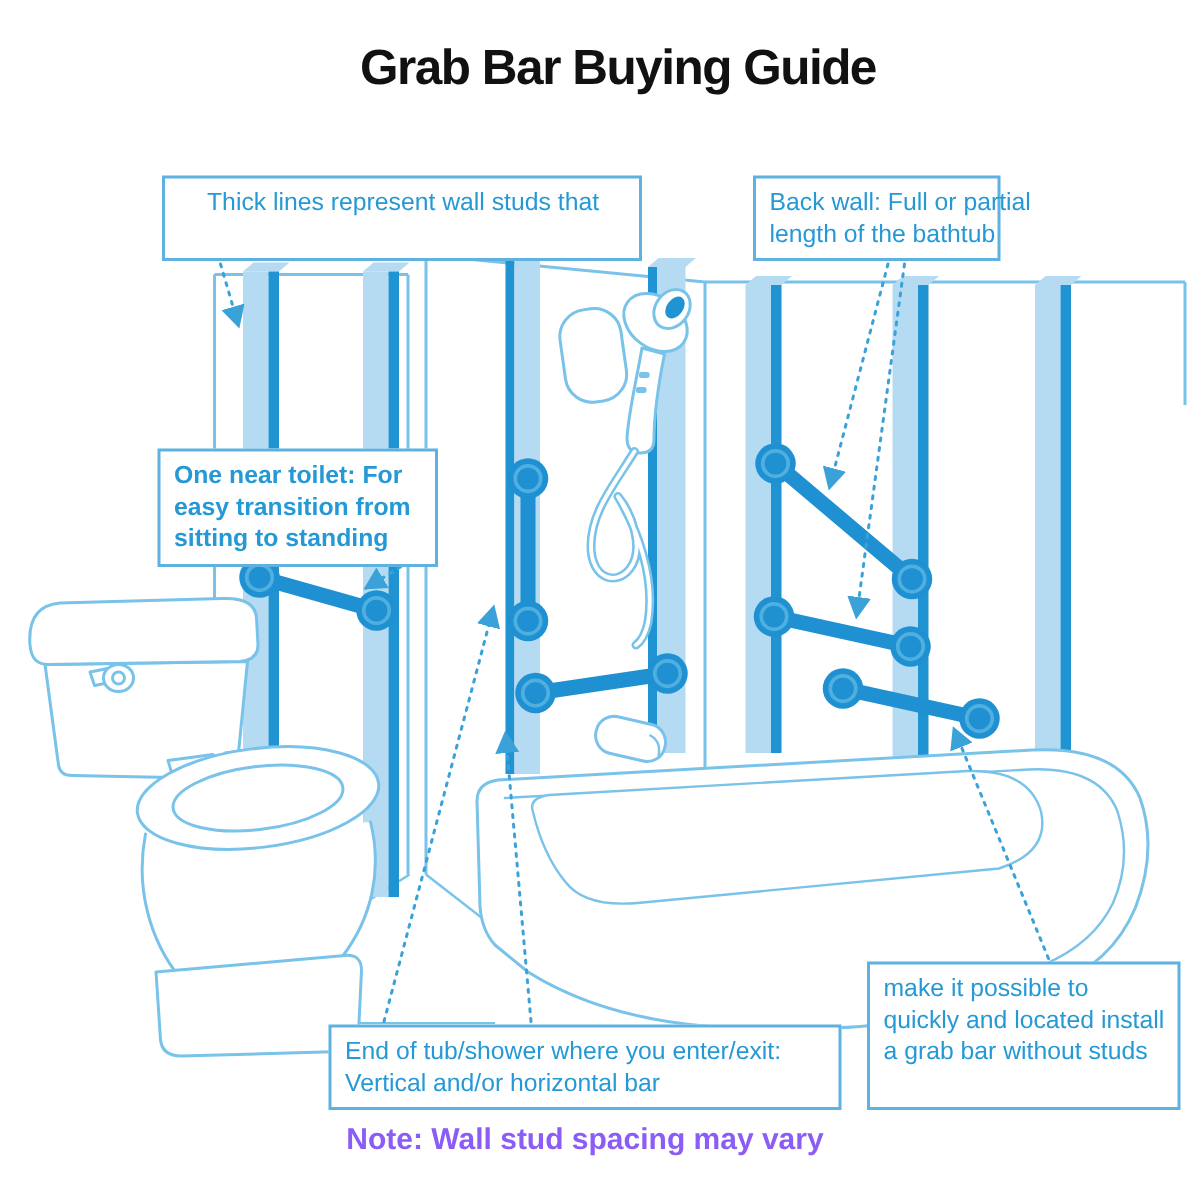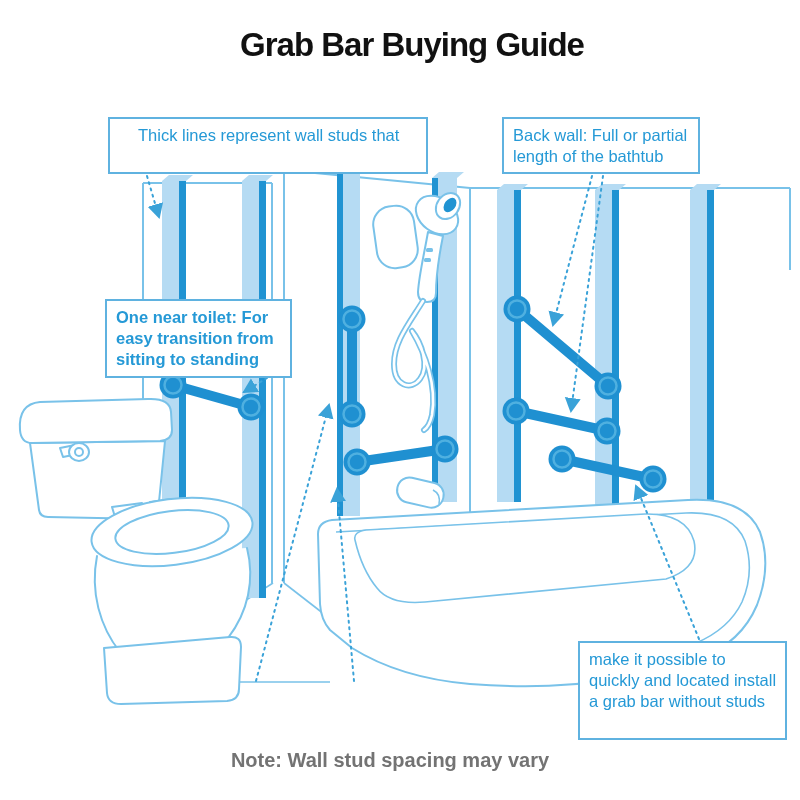--- a/index.html
+++ b/index.html
@@ -6,23 +6,23 @@
   .stage{position:relative;width:800px;height:800px;background:#ffffff;overflow:hidden;
          font-family:"Liberation Sans",sans-serif;}
   .stage svg{position:absolute;left:0;top:0;}
   .title{position:absolute;left:0;top:14px;width:800px;margin:12px;text-align:center;
          font-size:33px;font-weight:bold;letter-spacing:-1px;color:#111111;}
   .callout{position:absolute;box-sizing:border-box;background:#ffffff;
            border:2px solid #5fb2e0;color:#2599d6;font-size:16.5px;line-height:21px;
            padding:6px 8px 5px 9px;z-index:5;}
   .callout .cl{white-space:nowrap;}
   .note{position:absolute;left:110px;top:749px;width:560px;text-align:center;
-        font-size:20px;font-weight:bold;color:#737373;z-index:5;}
+        font-size:20px;font-weight:bold;color:#8b5cf6;z-index:5;}
   #c-wallstuds{left:108px;top:117px;width:320px;height:57px;padding-left:28px;}
-  #c-backwall {left:502px;top:117px;width:198px;height:57px;}
+  #c-backwall {left:502px;top:117px;width:165px;height:57px;}
   #c-toilet   {left:105px;top:299px;width:187px;height:79px;font-weight:bold;}
   #c-tubend   {left:219px;top:683px;width:342px;height:57px;}
   #c-anchors  {left:578px;top:641px;width:209px;height:99px;}
 </style>
 </head>
 <body>
 
 <div class="stage">
 
 <svg width="800" height="800" viewBox="0 0 800 800">
@@ -191,20 +191,24 @@
   <div class="cl">Back wall: Full or partial</div>
   <div class="cl">length of the bathtub</div>
 </div>
 
 <div class="callout" id="c-toilet">
   <div class="cl">One near toilet: For</div>
   <div class="cl">easy transition from</div>
   <div class="cl">sitting to standing</div>
 </div>
 
+<div class="callout" id="c-tubend">
+  <div class="cl">End of tub/shower where you enter/exit:</div>
+  <div class="cl">Vertical and/or horizontal bar</div>
+</div>
 
 <div class="callout" id="c-anchors">
   <div class="cl">make it possible to</div>
   <div class="cl">quickly and located install</div>
   <div class="cl">a grab bar without studs</div>
 </div>
 
 <div class="note">Note: Wall stud spacing may vary</div>
 
 </div>

